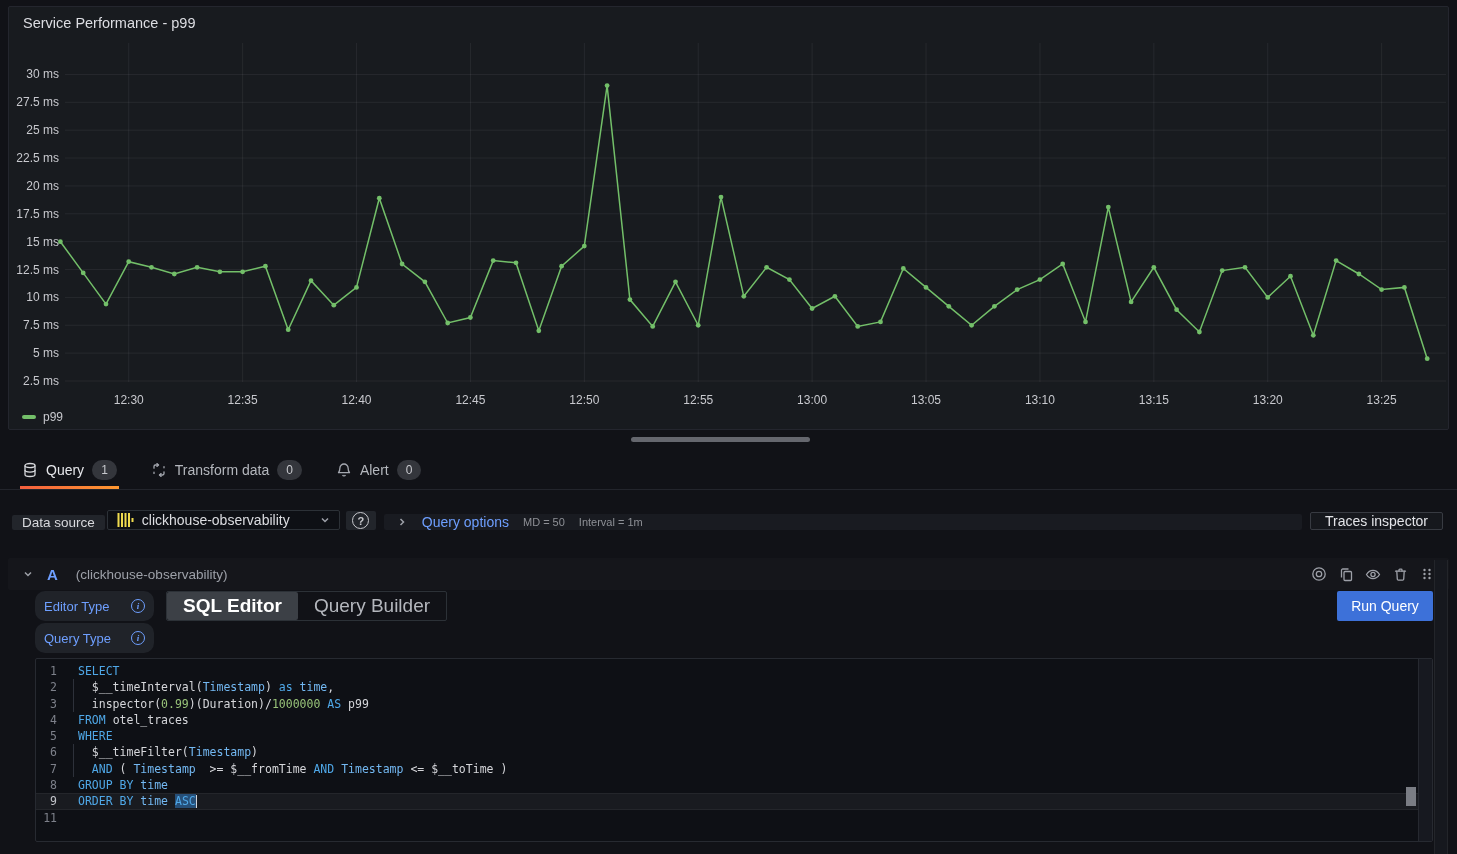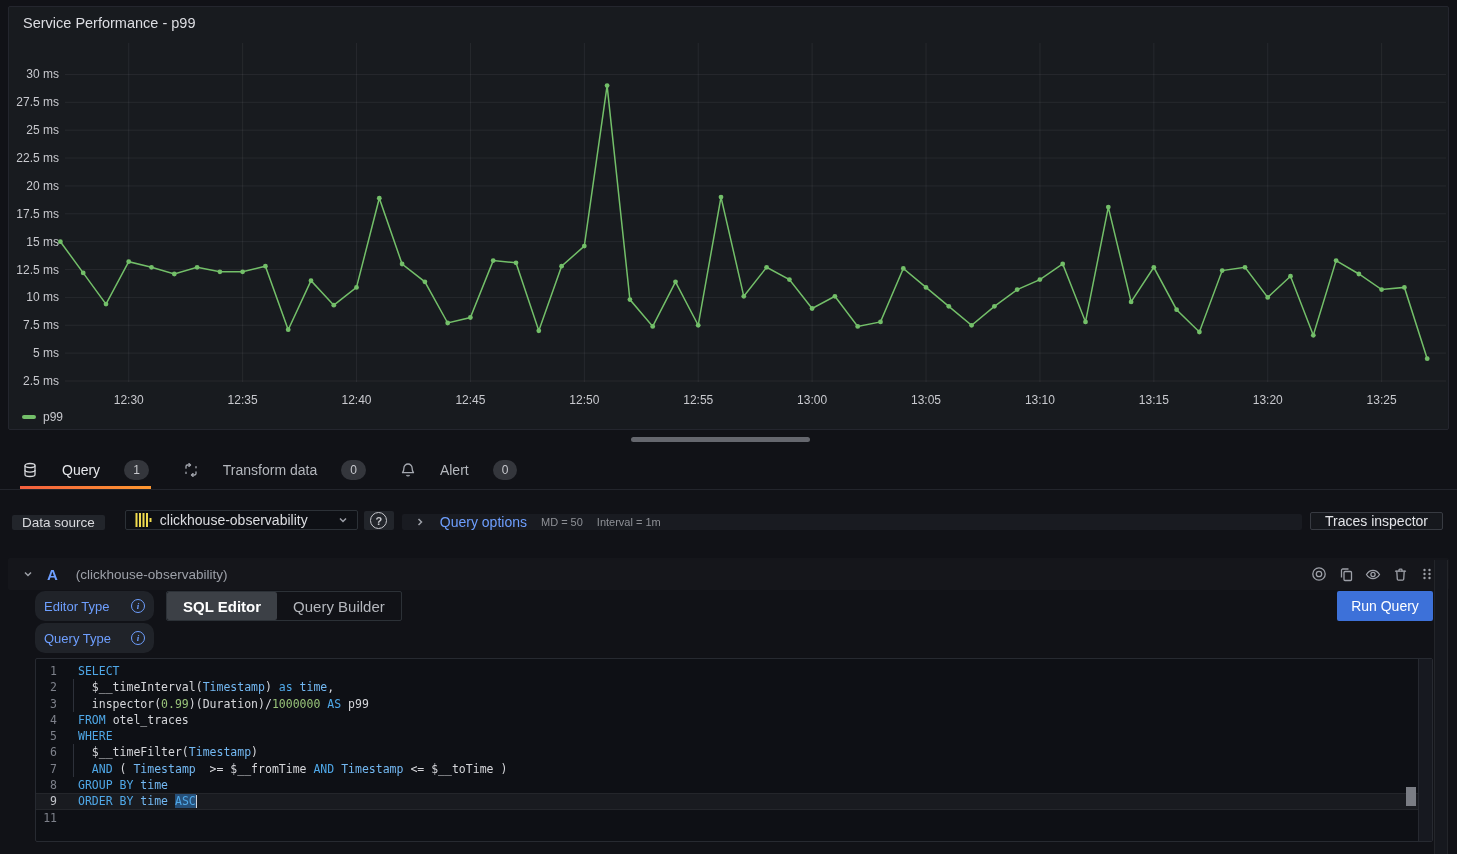--- a/index.html
+++ b/index.html
@@ -22,33 +22,33 @@
   .legend{position:absolute;left:13px;top:403px;display:flex;align-items:center;gap:7px;z-index:3}
   .legend-swatch{width:14px;height:4px;border-radius:2px;background:var(--green)}
   .legend-label{font-size:12px;color:#c8c9ce}
 
   
   .h-scrollbar{position:absolute;left:631px;top:437px;width:179px;height:5px;border-radius:3px;background:#65676e}
 
   
   .tabs{position:absolute;left:0;top:450px;width:1457px;height:40px;border-bottom:1px solid #23252c;
         display:flex;align-items:stretch;gap:34px;padding-left:22px}
-  .tab{position:relative;display:flex;align-items:center;gap:24px;font-size:14px;color:var(--txt-mid);cursor:pointer}
+  .tab{position:relative;display:flex;align-items:center;gap:8px;font-size:14px;color:var(--txt-mid);cursor:pointer}
   .tab .ticon{display:flex;align-items:center}
   .tab.active{color:#e6e7eb;font-weight:500}
   .tab.active .underline{position:absolute;left:-2px;right:-2px;bottom:0;height:3px;
         background:linear-gradient(90deg,var(--tab-g1,#f55f3e),var(--tab-g2,#ff9830))}
   .badge{background:#34363c;color:#c7c8cd;font-size:12px;font-weight:400;border-radius:10px;
          height:20px;line-height:20px;padding:0 9px}
 
   
   .ds-row{position:absolute;left:12px;top:498px;right:14px;height:32px;display:flex;align-items:flex-end}
   .chip{background:var(--chip);border-radius:2px;display:flex;align-items:center;padding:0 10px;font-size:13.5px}
   .ds-label{color:#d8d9dd;margin-right:2px}
-  .ds-select{width:233px;margin-left:18px;background:#0e1015;border:1px solid var(--border2);border-radius:2px;
+  .ds-select{width:233px;margin-left:0;background:#0e1015;border:1px solid var(--border2);border-radius:2px;
              display:flex;align-items:center;gap:8px;padding:0 8px;cursor:pointer}
   .ds-select .name{font-size:14px;color:#dcdde1;flex:1}
   .icon-btn{width:30px;margin-left:6px;background:var(--chip);border:1px solid transparent;border-radius:2px;
             display:flex;align-items:center;justify-content:center;cursor:pointer}
   .q-circle{width:17px;height:17px;border:1.4px solid #c7c8cd;border-radius:50%;color:#c7c8cd;
             font-size:11px;display:flex;align-items:center;justify-content:center;font-weight:700}
   .opts-group{flex:1;margin-left:8px;background:#191b21;border-radius:2px;display:flex;align-items:center;
               gap:14px;padding:0 12px;cursor:pointer}
   .opts-label{color:var(--link);font-size:14px;font-weight:500}
   .opts-meta{color:#8e9096;font-size:11px}
@@ -65,21 +65,21 @@
 
   
   .field-row{position:absolute;left:35px;height:30px;display:flex;align-items:stretch}
   .row-editor-type{top:591px}
   .row-query-type{top:623px}
   .field-chip{width:119px;background:#202329;border-radius:10px;display:flex;align-items:center;
               justify-content:space-between;padding:0 9px;font-size:13px;color:var(--link);font-weight:500}
   .i-circle{width:14px;height:14px;border:1.2px solid var(--link);border-radius:50%;color:var(--link);
             font-size:9px;display:flex;align-items:center;justify-content:center;font-style:italic;font-weight:700;font-family:"Liberation Serif",serif}
   .seg{margin-left:12px;display:flex;align-items:stretch;border:1px solid var(--border2);border-radius:2px;background:transparent}
-  .seg-opt{display:flex;align-items:center;padding:0 16px;font-size:15px;color:var(--txt-mid);cursor:pointer}
+  .seg-opt{display:flex;align-items:center;padding:0 16px;font-size:19px;color:var(--txt-mid);cursor:pointer}
   .seg-opt.active{background:var(--seg-active);color:#fff;font-weight:700;border-radius:2px}
   .btn-primary{position:absolute;top:591px;left:1337px;width:96px;height:30px;background:var(--accent);color:#fff;
                border:none;border-radius:2px;font-size:14px;font-weight:500;display:flex;align-items:center;
                justify-content:center;cursor:pointer;font-family:inherit}
 
   
   .code-editor{position:absolute;left:35px;top:658px;width:1398px;height:184px;background:#0e1015;
                border:1px solid #272a31;border-radius:2px;padding-top:4px;overflow:hidden;
                font-family:"DejaVu Sans Mono","Liberation Mono",monospace;font-size:11.5px;line-height:16.3px}
   .code-line{display:flex;height:16.3px;white-space:pre;position:relative}

